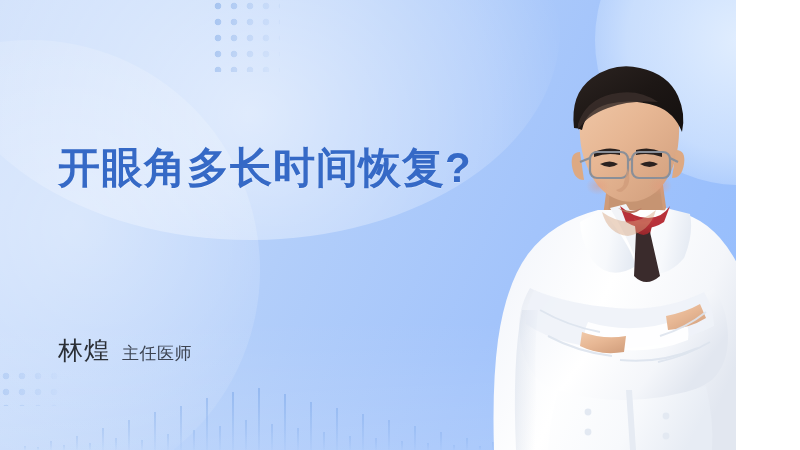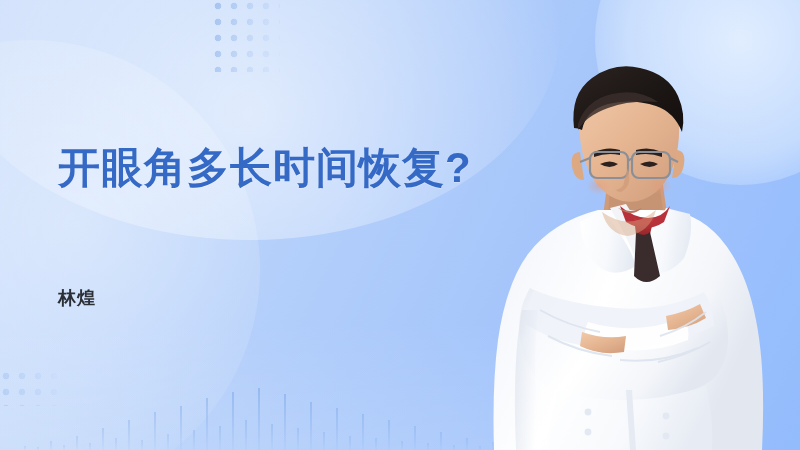--- a/index.html
+++ b/index.html
@@ -2,21 +2,21 @@
 <html><head>
 <meta charset="utf-8">
 <style>
   html, body {
     margin: 0;
     padding: 0;
     background: #ffffff;
   }
   #canvas {
     position: relative;
-    width: 800px;
+    width: 736px;
     height: 450px;
     overflow: hidden;
     font-family: "Liberation Sans", "DejaVu Sans", sans-serif;
     background: #fde047;
   }
 
   
   .bg-base {
     position: absolute;
     inset: 0;
@@ -97,24 +97,25 @@
   }
   .byline {
     position: absolute;
     left: 58px; top: 286px;
     display: flex;
     align-items: baseline;
     gap: 12px;
     white-space: nowrap;
   }
   .doc-name {
-    font-size: 18px;
-    font-weight: bold;
+    font-size: 25px;
+    font-weight: normal;
     color: #2b2f36;
     letter-spacing: 1px;
+    margin-top: 48px;
   }
   .doc-title {
     font-size: 17px;
     color: #3c4351;
     letter-spacing: 0.5px;
   }
   .affiliation {
     position: absolute;
     left: 58px; top: 326px;
     font-size: 20px;
@@ -328,16 +329,17 @@
       <ellipse cx="190" cy="126" rx="12" ry="9" fill="url(#cheekG)"></ellipse>
 
       <path d="M132 152 q28 20 54 -2 q-6 22 -28 26 q-20 -2 -26 -24 z" fill="#d8a37f" opacity="0.45"></path>
     </svg>
   </div>
 
   <div class="title">开眼角多长时间恢复?</div>
 
   <div class="byline">
     <span class="doc-name">林煌</span>
+    <span class="doc-title">主任医师</span>
   </div>
 
 
 </div>
 
 </body></html>

